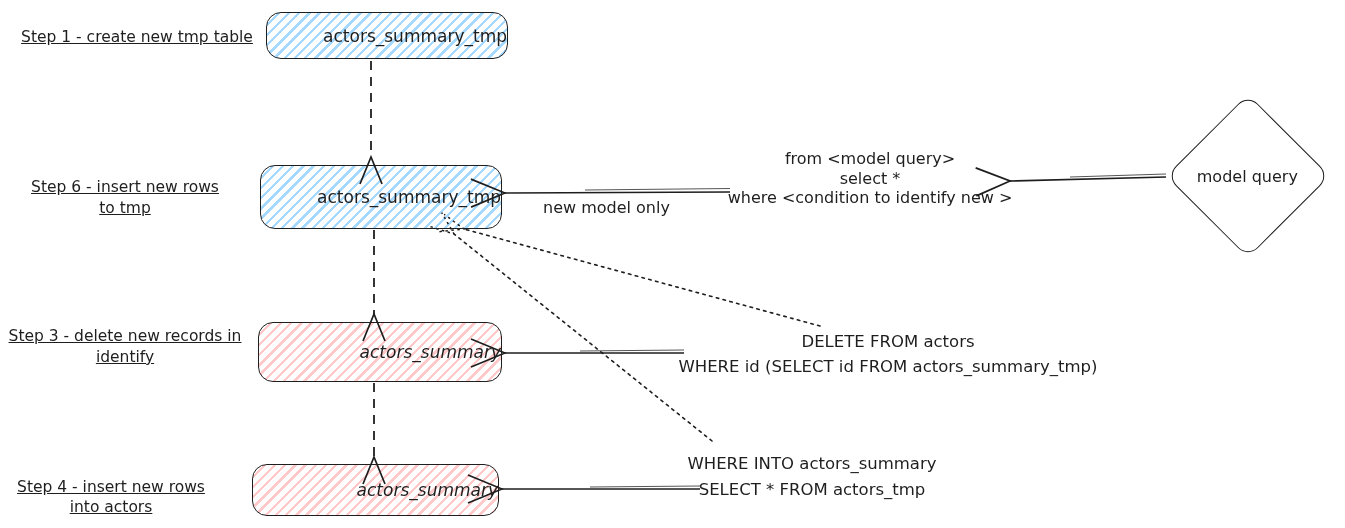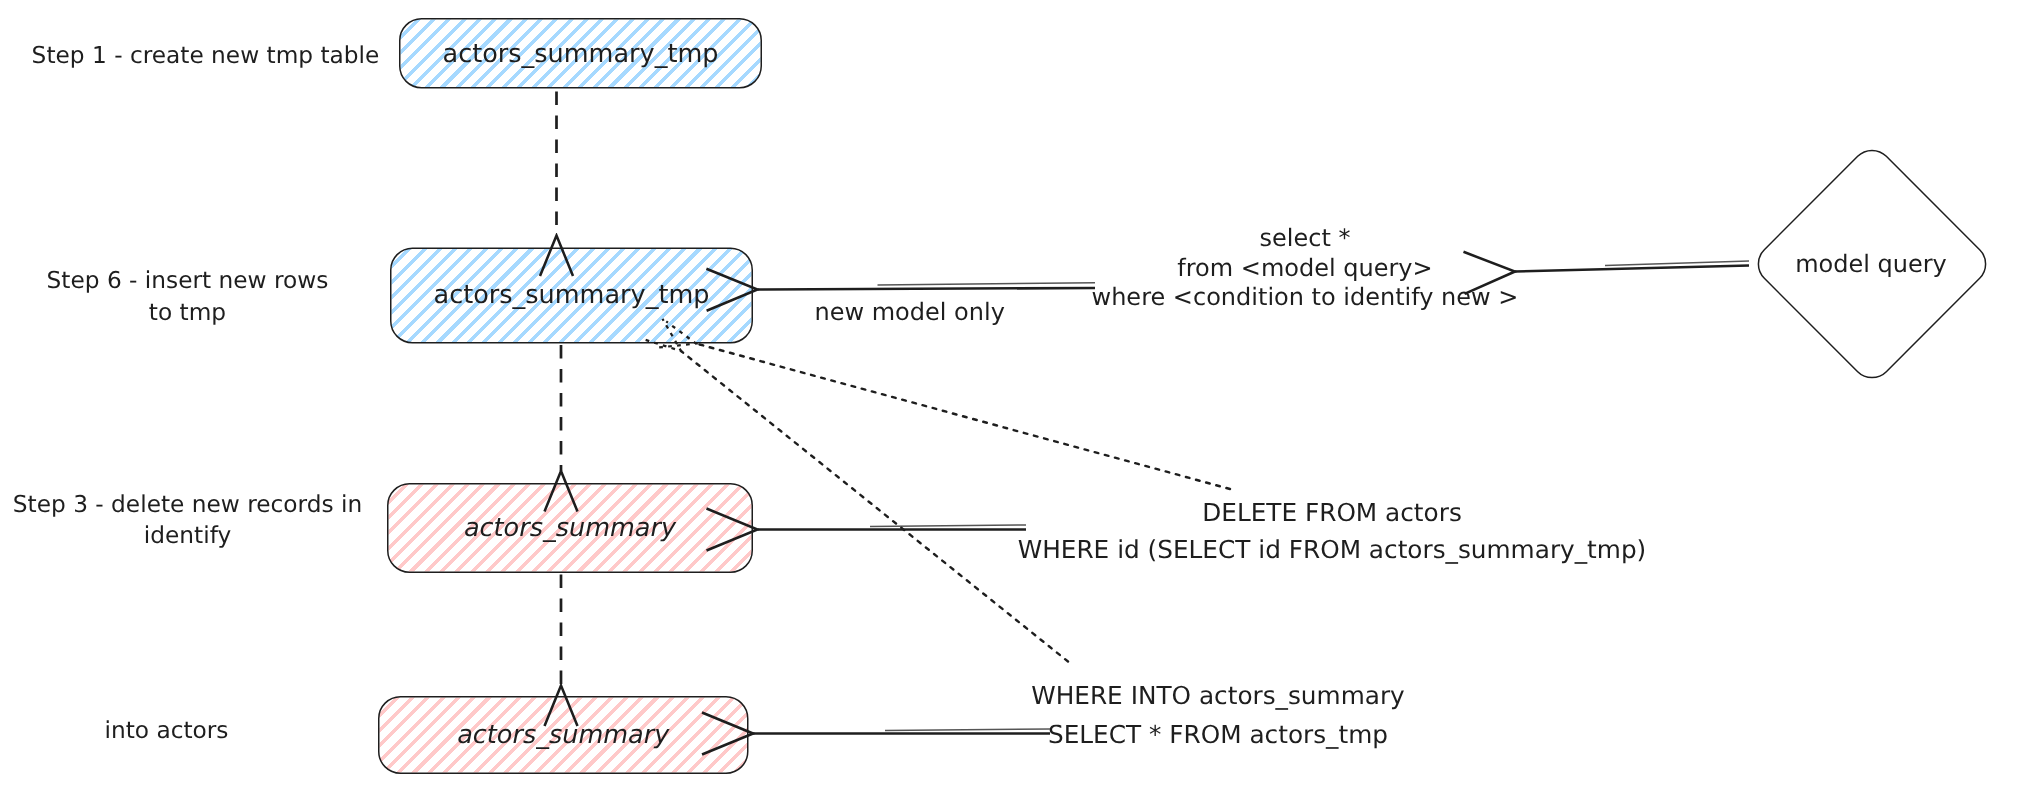--- a/index.html
+++ b/index.html
@@ -1,24 +1,24 @@
 <!DOCTYPE html>
 <html><head>
 <meta charset="utf-8">
 <style>
   html,body{margin:0;padding:0;background:#fff;}
   .canvas{
     position:relative;width:1345px;height:528px;background:#fff;overflow:hidden;
     font-family:"DejaVu Sans", sans-serif;color:#1e1e1e;
   }
   .step-label{position:absolute;text-align:center;font-size:15.5px;line-height:21px;}
-  .step-label div{white-space:nowrap;}
+  .step-label div{white-space:nowrap;text-decoration:underline;}
   .node{
     position:absolute;border:1.8px solid #1e1e1e;border-radius:15px;
-    display:flex;align-items:center;justify-content:center;
+    display:flex;align-items:center;justify-content:flex-end;
     font-size:17px;background-color:#fff;
   }
   .node.blue{background-image:repeating-linear-gradient(135deg,#a6d9ff 0,#a6d9ff 2.4px,rgba(255,255,255,0) 2.4px,rgba(255,255,255,0) 7.2px);}
   .node.red{background-image:repeating-linear-gradient(135deg,#ffc9c9 0,#ffc9c9 2.4px,rgba(255,255,255,0) 2.4px,rgba(255,255,255,0) 7.2px);font-style:italic;}
   .node span{white-space:nowrap;}
   .anno{position:absolute;text-align:center;font-size:16px;}
   .anno div{white-space:nowrap;}
   .anno.sql{font-size:16.5px;}
   .diamond{
     position:absolute;left:1190px;top:118px;width:114px;height:114px;
@@ -38,20 +38,21 @@
   </div>
   <div class="step-label" style="left:20px;top:177px;width:210px;">
     <div>Step 6 - insert new rows</div>
     <div>to tmp</div>
   </div>
   <div class="step-label" style="left:2px;top:326px;width:246px;">
     <div>Step 3 - delete new records in</div>
     <div>identify</div>
   </div>
   <div class="step-label" style="left:10px;top:477px;width:202px;line-height:20px;">
+    <div>Step 4 - insert new rows</div>
     <div>into actors</div>
   </div>
 
   <div class="node blue" style="left:266px;top:12px;width:240px;height:45px;">
     <span>actors_summary_tmp</span>
   </div>
   <div class="node blue" style="left:260px;top:165px;width:240px;height:62px;">
     <span>actors_summary_tmp</span>
   </div>
   <div class="node red" style="left:258px;top:322px;width:242px;height:58px;">
@@ -59,22 +60,22 @@
   </div>
   <div class="node red" style="left:252px;top:464px;width:245px;height:50px;">
     <span>actors_summary</span>
   </div>
 
   <div class="diamond">
     <span>model query</span>
   </div>
 
   <div class="anno" style="left:700px;top:149px;width:340px;line-height:19.5px;">
+    <div>from &lt;model query&gt;</div>
     <div>select *</div>
-    <div>from &lt;model query&gt;</div>
     <div>where &lt;condition to identify new &gt;</div>
   </div>
   <div class="anno" style="left:543px;top:198px;width:116px;">
     <div>new model only</div>
   </div>
   <div class="anno sql" style="left:673px;top:329px;width:430px;line-height:25px;">
     <div>DELETE FROM actors</div>
     <div>WHERE id (SELECT id FROM actors_summary_tmp)</div>
   </div>
   <div class="anno sql" style="left:662px;top:451px;width:300px;line-height:26px;">

